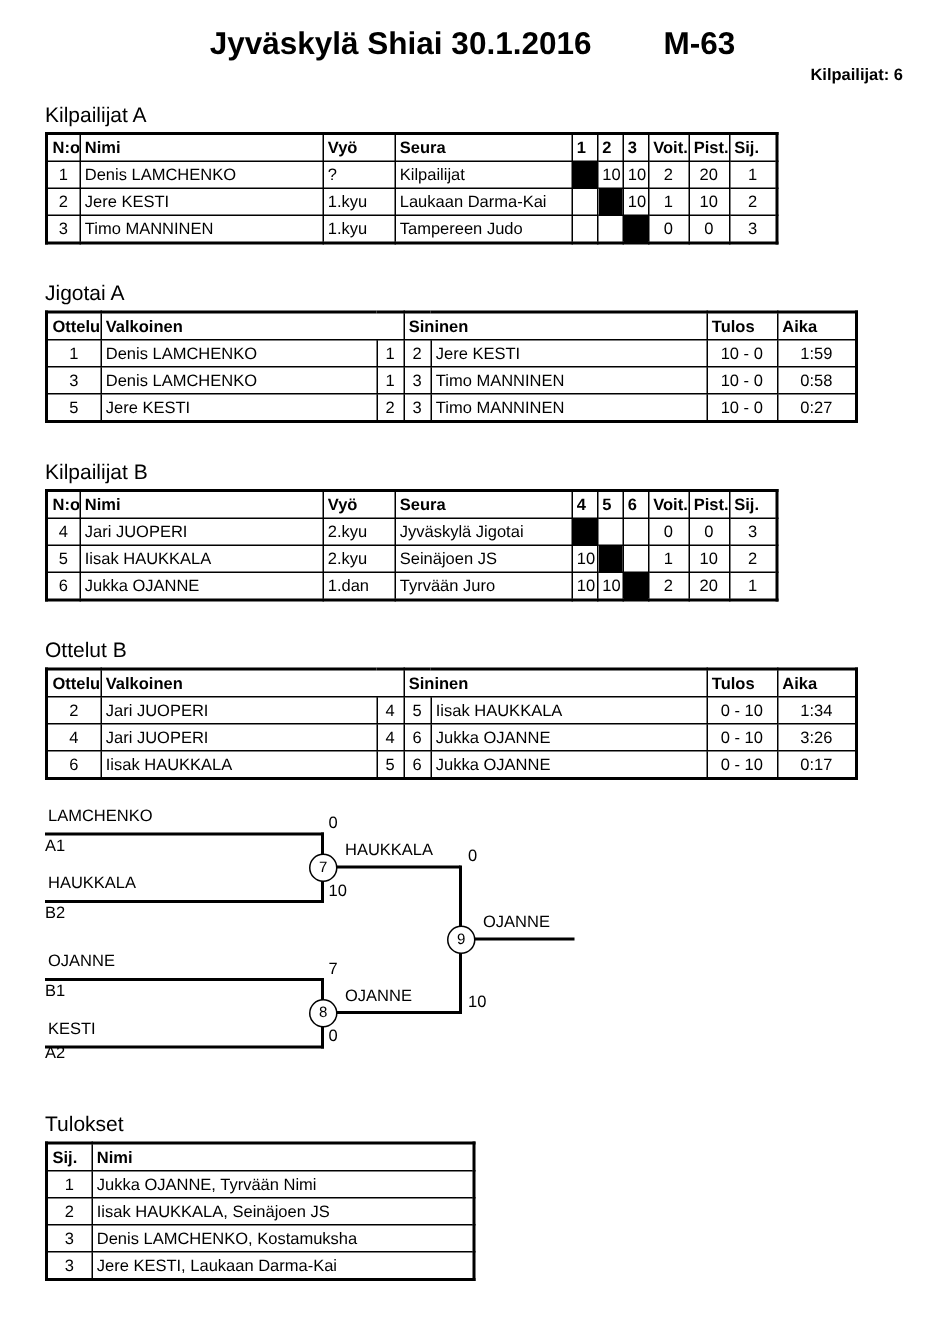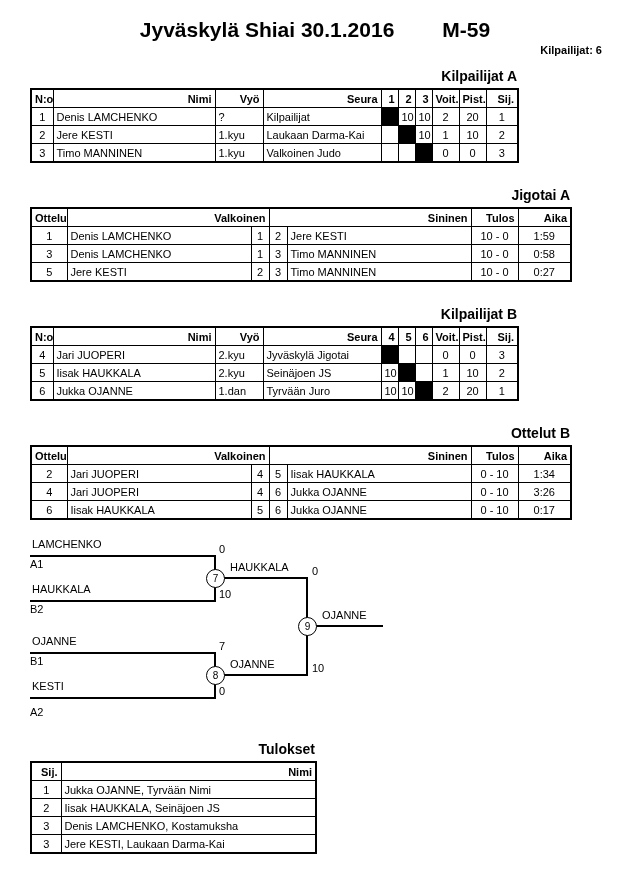--- a/index.html
+++ b/index.html
@@ -3,44 +3,44 @@
 <meta charset="utf-8">
 <style>
   html,body{margin:0;padding:0;}
   body{
     width:630px;height:891px;background:#ffffff;color:#000;
     font-family:"Liberation Sans", sans-serif;position:relative;overflow:hidden;
   }
   .title-row{padding-top:18px;text-align:center;font-size:21px;font-weight:bold;white-space:nowrap;}
   .title-row .cat{margin-left:48px;}
   .competitors{text-align:right;padding-right:28px;font-size:11px;font-weight:bold;margin-top:2px;}
-  .sec-title{font-size:14px;font-weight:bold;text-align:right;margin:24px 0 4px 30px;}
+  .sec-title{font-size:14px;font-weight:normal;text-align:left;margin:24px 0 4px 30px;}
   .sec-title.first{margin-top:12px;}
   .w-pool{width:487px;}
   .w-match{width:540px;}
   .w-res{width:285px;}
   table{border-collapse:collapse;margin-left:30px;border:2px solid #000;table-layout:fixed;}
   th,td{border:1px solid #000;font-size:11px;padding:1px 3px;height:15px;overflow:hidden;white-space:nowrap;}
-  th{font-weight:bold;text-align:right;}
+  th{font-weight:bold;text-align:left;}
   td.c{text-align:center;}
   td.l{text-align:left;}
   td.diag{background:#000;}
   .bracket{position:relative;height:185px;margin-top:16px;font-size:11px;}
   .bl{position:absolute;background:#000;}
   .hline{height:2px;}
   .vline{width:2px;}
   .blabel{position:absolute;white-space:nowrap;}
   .bcircle{position:absolute;width:17px;height:17px;border:1px solid #000;border-radius:50%;
     background:#fff;text-align:center;line-height:17px;font-size:10px;z-index:2;}
 </style>
 </head>
 <body>
 
 <div class="title-row">
-  <span>Jyväskylä Shiai  30.1.2016</span><span class="cat">M-59</span>
+  <span>Jyväskylä Shiai  30.1.2016</span><span class="cat">M-63</span>
 </div>
 <div class="competitors">Kilpailijat: 6</div>
 
 <div class="sec-title first w-pool">Kilpailijat A</div>
 <table class="w-pool">
   <colgroup>
       <col style="width:22px">
       <col style="width:162px">
       <col style="width:48px">
       <col style="width:118px">
@@ -87,21 +87,21 @@
       <td class="c diag"></td>
       <td class="c">10</td>
       <td class="c">1</td>
       <td class="c">10</td>
       <td class="c">2</td>
     </tr>
     <tr>
       <td class="c">3</td>
       <td class="l">Timo MANNINEN</td>
       <td class="l">1.kyu</td>
-      <td class="l">Valkoinen Judo</td>
+      <td class="l">Tampereen Judo</td>
       <td class="c"></td>
       <td class="c"></td>
       <td class="c diag"></td>
       <td class="c">0</td>
       <td class="c">0</td>
       <td class="c">3</td>
     </tr>
   </tbody>
 </table>
 
@@ -287,21 +287,21 @@
   <span class="blabel" style="left:30px;top:67px">B2</span>
   <span class="blabel" style="left:219px;top:52px">10</span>
 
   <span class="blabel" style="left:32px;top:99px">OJANNE</span>
   <div class="bl hline" style="left:30px;top:116px;width:186px"></div>
   <span class="blabel" style="left:30px;top:119px">B1</span>
   <span class="blabel" style="left:219px;top:104px">7</span>
 
   <span class="blabel" style="left:32px;top:144px">KESTI</span>
   <div class="bl hline" style="left:30px;top:161px;width:186px"></div>
-  <span class="blabel" style="left:30px;top:170px">A2</span>
+  <span class="blabel" style="left:30px;top:160px">A2</span>
   <span class="blabel" style="left:219px;top:149px">0</span>
 
   <div class="bl vline" style="left:214px;top:19px;height:47px"></div>
   <div class="bl vline" style="left:214px;top:116px;height:47px"></div>
   <div class="bl hline" style="left:215px;top:41px;width:92px"></div>
   <div class="bl hline" style="left:215px;top:138px;width:92px"></div>
   <div class="bl vline" style="left:306px;top:41px;height:99px"></div>
   <div class="bl hline" style="left:307px;top:89px;width:76px"></div>
 
   <span class="blabel" style="left:230px;top:25px">HAUKKALA</span>

